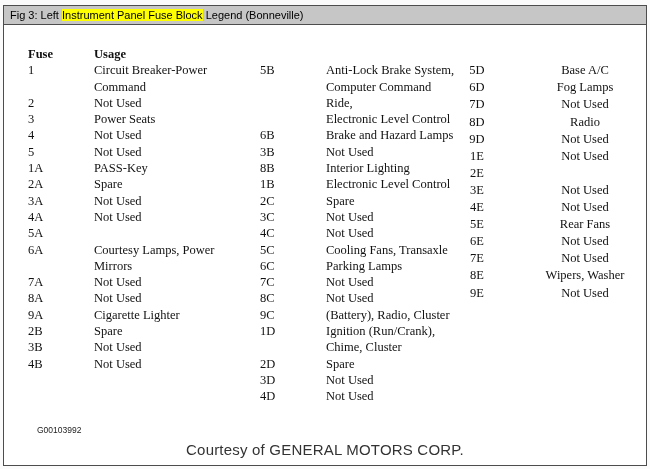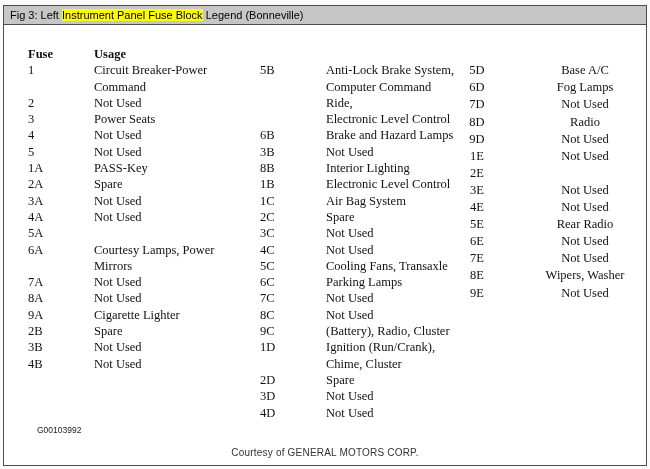--- a/index.html
+++ b/index.html
@@ -56,21 +56,21 @@
     font-family: "Liberation Sans", sans-serif;
     font-size: 8.5px;
     color: #222;
     margin-left: 19px;
   }
   .courtesy {
     position: absolute;
     left: 0; right: 0; bottom: 7px;
     text-align: center;
     font-family: "Liberation Sans", sans-serif;
-    font-size: 10px;
+    font-size: 15px;
     letter-spacing: 0.2px;
     color: #333;
   }
 </style>
 </head>
 <body>
 
 <div class="page">
   <div class="frame">
 
@@ -167,24 +167,20 @@
           </div>
           <div class="fuse-row">
             <span class="fuse-id">8B</span>
             <span class="fuse-usage">Interior Lighting</span>
           </div>
           <div class="fuse-row">
             <span class="fuse-id">1B</span>
             <span class="fuse-usage">Electronic Level Control</span>
           </div>
           <div class="fuse-row">
-            <span class="fuse-id">1C</span>
-            <span class="fuse-usage">Air Bag System</span>
-          </div>
-          <div class="fuse-row">
             <span class="fuse-id">2C</span>
             <span class="fuse-usage">Spare</span>
           </div>
           <div class="fuse-row">
             <span class="fuse-id">3C</span>
             <span class="fuse-usage">Not Used</span>
           </div>
           <div class="fuse-row">
             <span class="fuse-id">4C</span>
             <span class="fuse-usage">Not Used</span>
@@ -258,21 +254,21 @@
           <div class="fuse-row">
             <span class="fuse-id">3E</span>
             <span class="fuse-usage">Not Used</span>
           </div>
           <div class="fuse-row">
             <span class="fuse-id">4E</span>
             <span class="fuse-usage">Not Used</span>
           </div>
           <div class="fuse-row">
             <span class="fuse-id">5E</span>
-            <span class="fuse-usage">Rear Radio</span>
+            <span class="fuse-usage">Rear Fans</span>
           </div>
           <div class="fuse-row">
             <span class="fuse-id">6E</span>
             <span class="fuse-usage">Not Used</span>
           </div>
           <div class="fuse-row">
             <span class="fuse-id">7E</span>
             <span class="fuse-usage">Not Used</span>
           </div>
           <div class="fuse-row">

